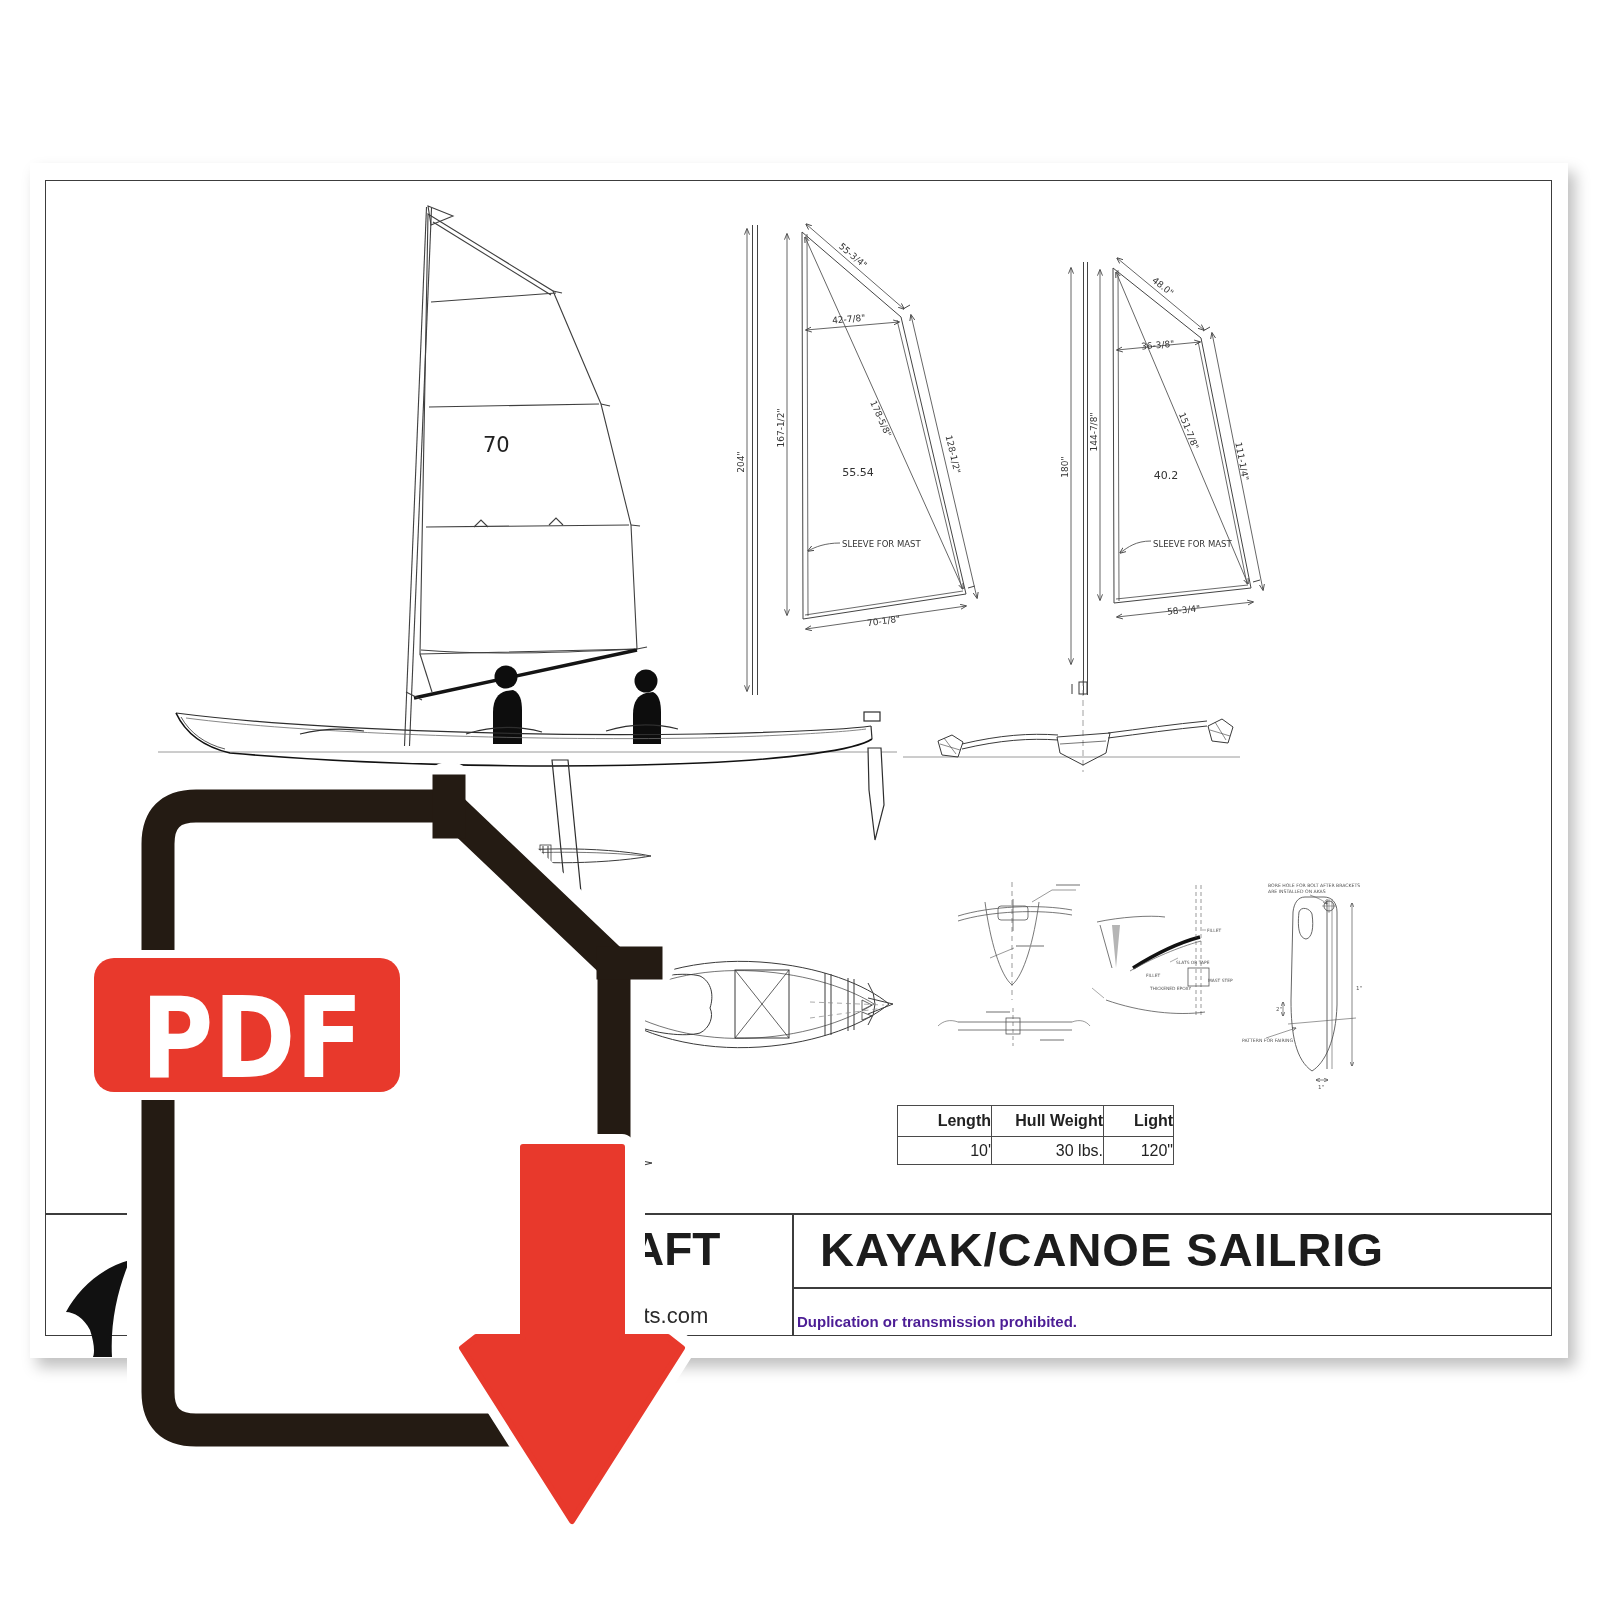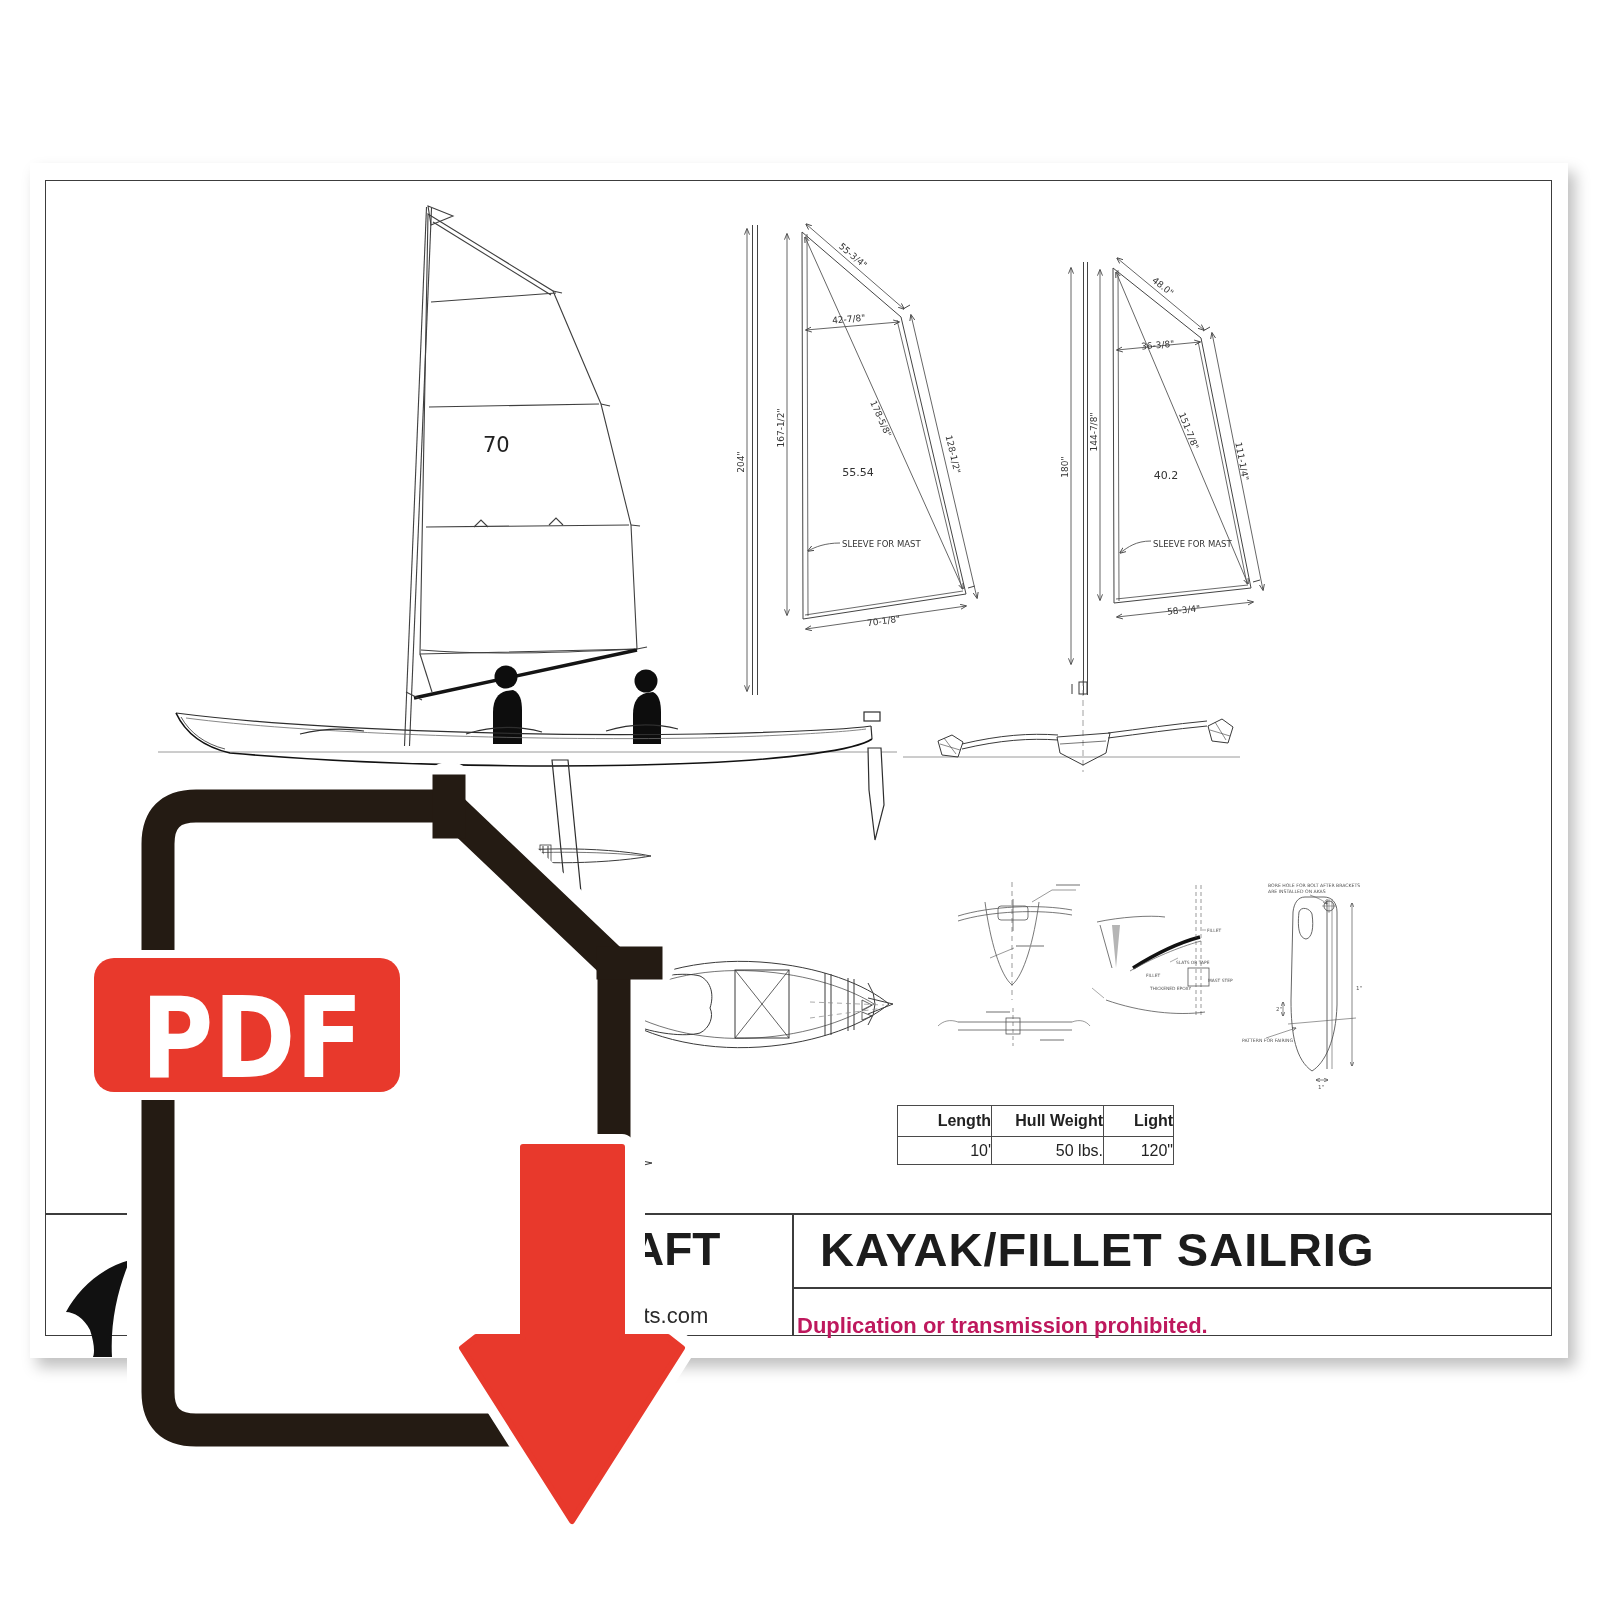--- a/index.html
+++ b/index.html
@@ -7,21 +7,21 @@
          font-family:"Liberation Sans",sans-serif;}
   .sheet{position:absolute;left:30px;top:163px;width:1538px;height:1195px;background:#fff;
          box-shadow:7px 9px 14px rgba(0,0,0,.25);}
   .sheet-border{position:absolute;left:45px;top:180px;width:1507px;height:1156px;
          border:1.6px solid #3c3c3c;box-sizing:border-box;}
   svg text{font-family:"DejaVu Sans",sans-serif;}
   .tb-line{position:absolute;background:#3c3c3c;}
   .t-title{position:absolute;left:820px;top:1222px;font-size:47px;font-weight:bold;
            letter-spacing:1px;color:#1c1c1c;white-space:nowrap;}
   .t-copy1{position:absolute;left:797px;top:1293px;font-size:17px;color:#2a2a2a;white-space:nowrap;}
-  .t-copy2{position:absolute;left:797px;top:1313px;font-size:22px;font-weight:bold;color:#be185d;white-space:nowrap;}
+  .t-copy2{position:absolute;left:797px;top:1313px;font-size:15px;font-weight:bold;color:#4c1d95;white-space:nowrap;}
   .t-aft{position:absolute;left:631px;top:1222px;font-size:46px;font-weight:bold;color:#1c1c1c;}
   .t-web{position:absolute;left:619px;top:1303px;font-size:22px;color:#2a2a2a;}
   table.spec{position:absolute;left:897px;top:1105px;border-collapse:collapse;table-layout:fixed;}
   table.spec td{border:1.5px solid #4a4a4a;text-align:right;font-size:16px;color:#222;
     height:27px;padding:0;}
   table.spec tr.hd td{font-weight:bold;height:30px;}
   .ovl{position:absolute;left:0;top:0;}
 </style>
 </head>
 <body>
@@ -250,33 +250,33 @@
 
     <path fill="#111" d="M130,1260 C100,1268 78,1290 66,1312 C74,1312 84,1318 90,1330 C94,1342 95,1352 93,1357 L112,1357 C110,1322 118,1288 130,1260 Z"></path>
   </svg>
 
   <div class="tb-line" style="left:45px;top:1213px;width:1507px;height:1.6px;"></div>
   <div class="tb-line" style="left:792px;top:1213px;width:1.6px;height:123px;"></div>
   <div class="tb-line" style="left:792px;top:1287px;width:760px;height:1.6px;"></div>
 
   <div class="t-aft">AFT</div>
   <div class="t-web">oats.com</div>
-  <div class="t-title">KAYAK/FILLET SAILRIG</div>
+  <div class="t-title">KAYAK/CANOE SAILRIG</div>
   <div class="t-copy2">Duplication or transmission prohibited.</div>
 
   <table class="spec">
     <tbody>
         <tr class="hd">
       <td style="width:93px">Length</td>
       <td style="width:111px">Hull Weight</td>
       <td style="width:69px">Light</td>
     </tr>
     <tr>
       <td>10'</td>
-      <td>50 lbs.</td>
+      <td>30 lbs.</td>
       <td>120"</td>
     </tr>
   </tbody>
     </table>
 
   <svg class="ovl" width="1600" height="1600" viewBox="0 0 1600 1600">
 
     <g stroke="#ffffff" fill="none" stroke-linejoin="round" stroke-linecap="round">
       <path d="M196,806 H448 L614,964 V1392 Q614,1430 576,1430 H196 Q158,1430 158,1392 V844 Q158,806 196,806 Z" fill="#ffffff" stroke-width="62"></path>
       <path d="M449,822 V791 M613,963 H646" stroke-width="58"></path>

